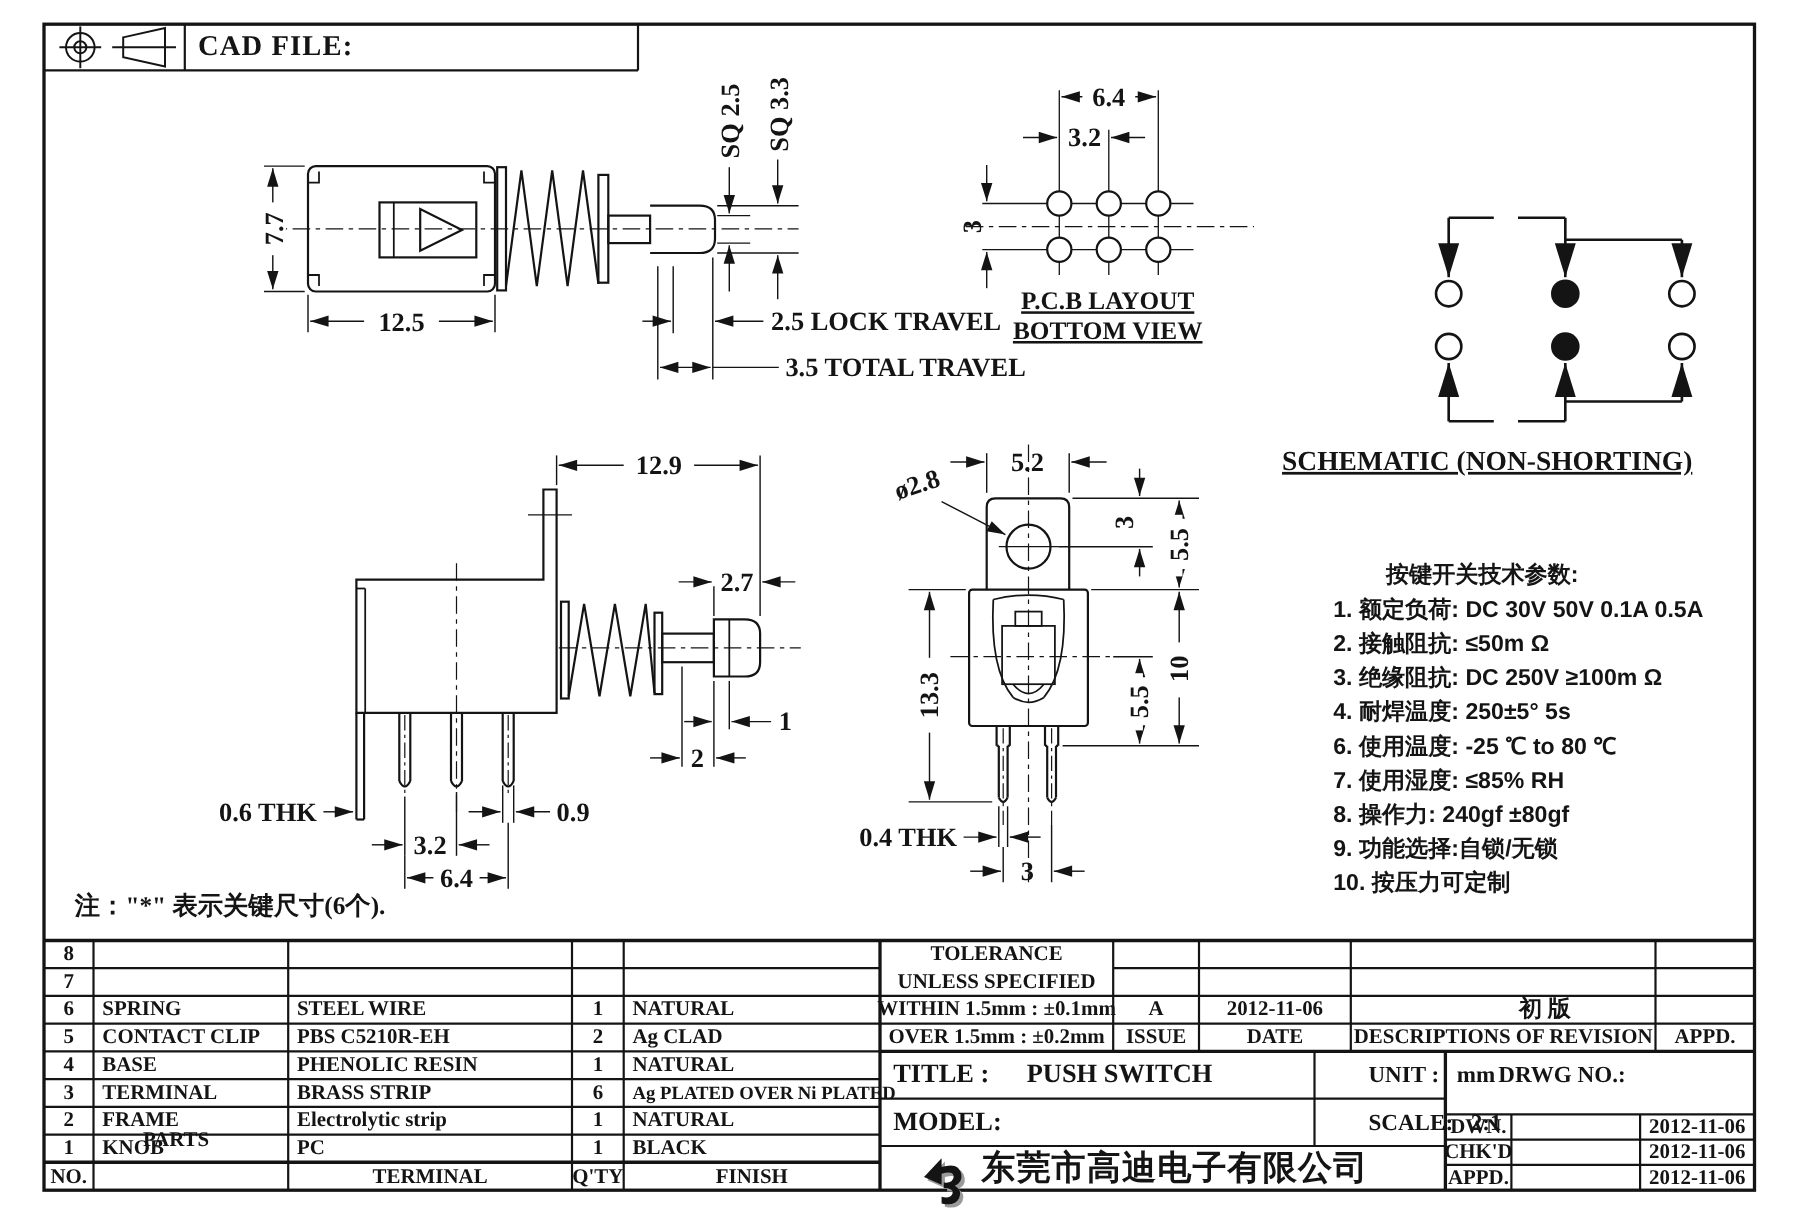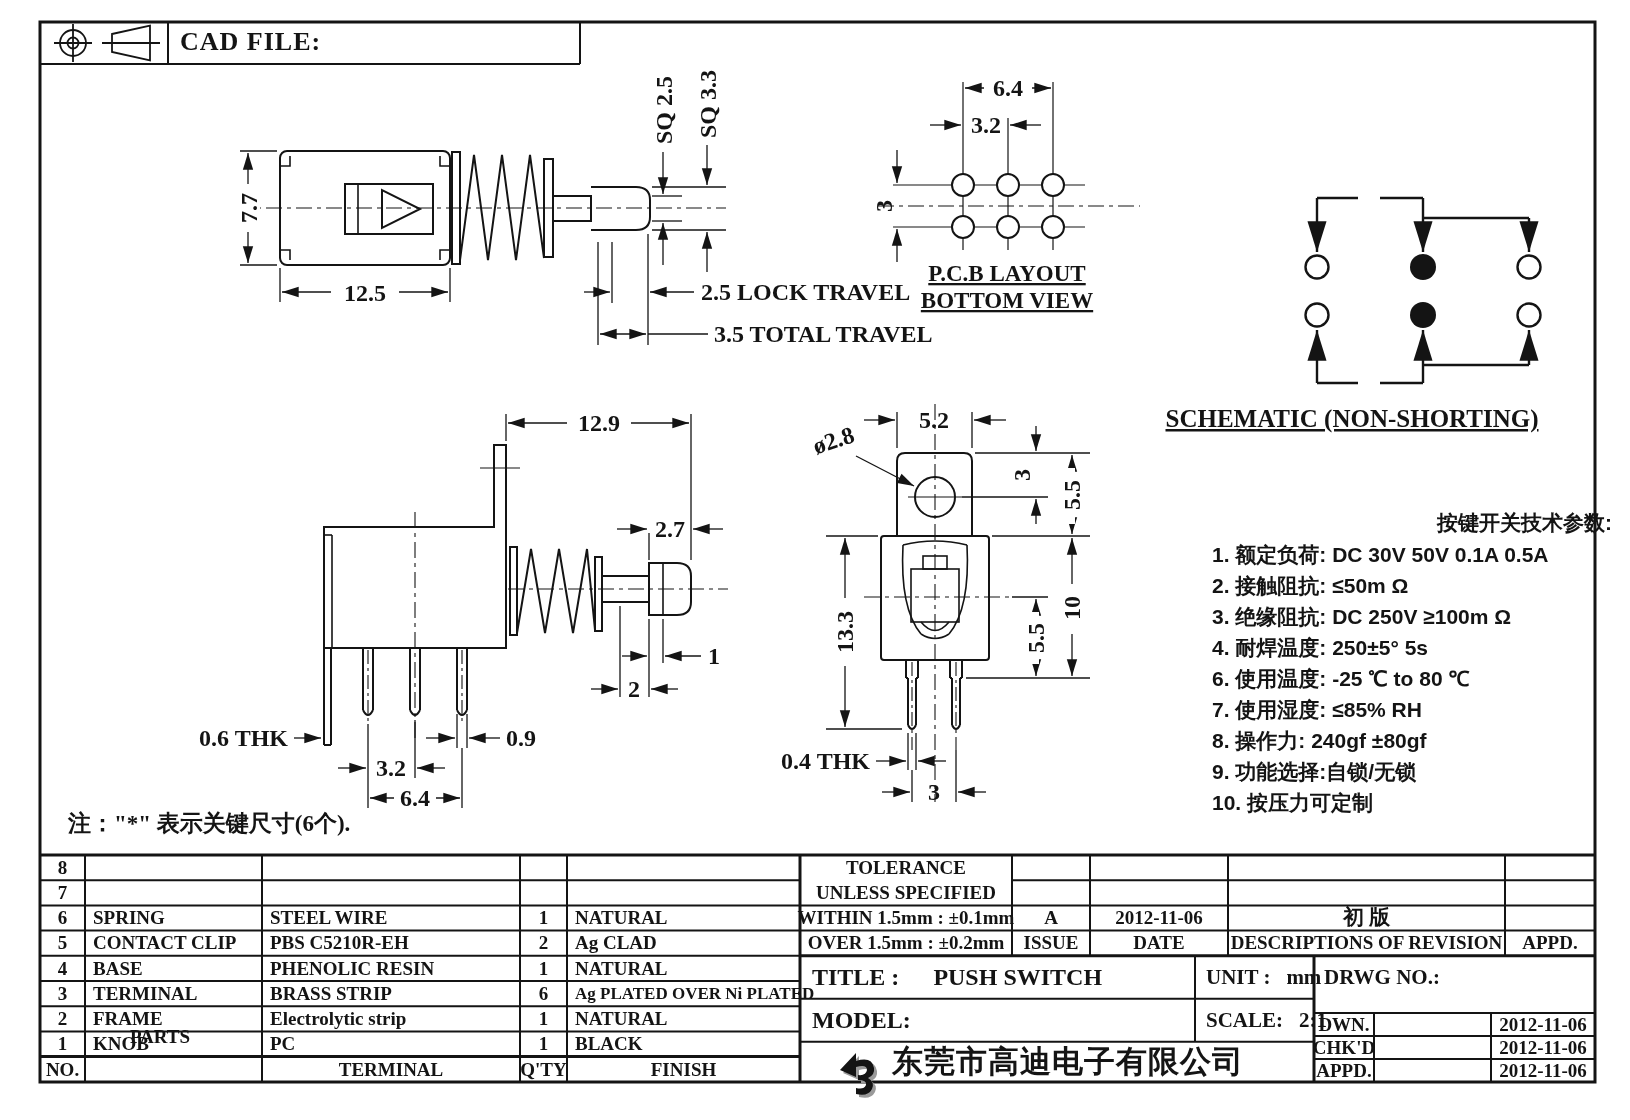--- a/index.html
+++ b/index.html
@@ -6,27 +6,27 @@
   .page{position:relative;width:1630px;height:1120px;background:#ffffff;overflow:hidden;
         font-family:"Liberation Serif", serif;color:#141414;}
   svg{position:absolute;left:0;top:0;z-index:1;}
   .ov{position:absolute;z-index:2;}
   .dimtxt{font:bold 24px "Liberation Serif", serif;fill:#141414;}
   .lbltxt{font:bold 23px "Liberation Serif", serif;fill:#141414;text-decoration:underline;}
   .schlbl{font:bold 25px "Liberation Serif", serif;fill:#141414;text-decoration:underline;}
   .cadfile{left:180px;top:27px;width:380px;height:36px;font:bold 26px "Liberation Serif",serif;letter-spacing:1px;}
   .note{left:68px;top:808px;font:bold 23px "Liberation Serif",serif;}
   .tech{left:1212px;top:506px;width:400px;font:bold 21px "Liberation Sans",sans-serif;line-height:31px;}
-  .tech .t-title{text-indent:48px;height:33px;line-height:33px;text-align:right;}
+  .tech .t-title{text-indent:48px;height:33px;line-height:33px;}
   
   .c{position:absolute;z-index:2;font:bold 19px "Liberation Serif",serif;display:flex;align-items:center;white-space:nowrap;}
   .cc{justify-content:center;text-align:center;}
   .cl-left{padding-left:8px;}
   .big{font-size:24px;text-align:right;}
-  .med{font-size:21px;}
+  .med{font-size:21px;margin-left:38px;}
   .company-name{font:bold 31px "Liberation Sans",sans-serif;letter-spacing:1px;margin-left:12px;}
 </style>
 </head>
 <body>
 
 <div class="page">
 
 <svg width="1630" height="1120" viewBox="0 0 1630 1120">
   <defs>
     <marker id="ah" viewBox="0 0 12 8" refX="11.5" refY="4" markerWidth="14" markerHeight="9.5" orient="auto-start-reverse">

